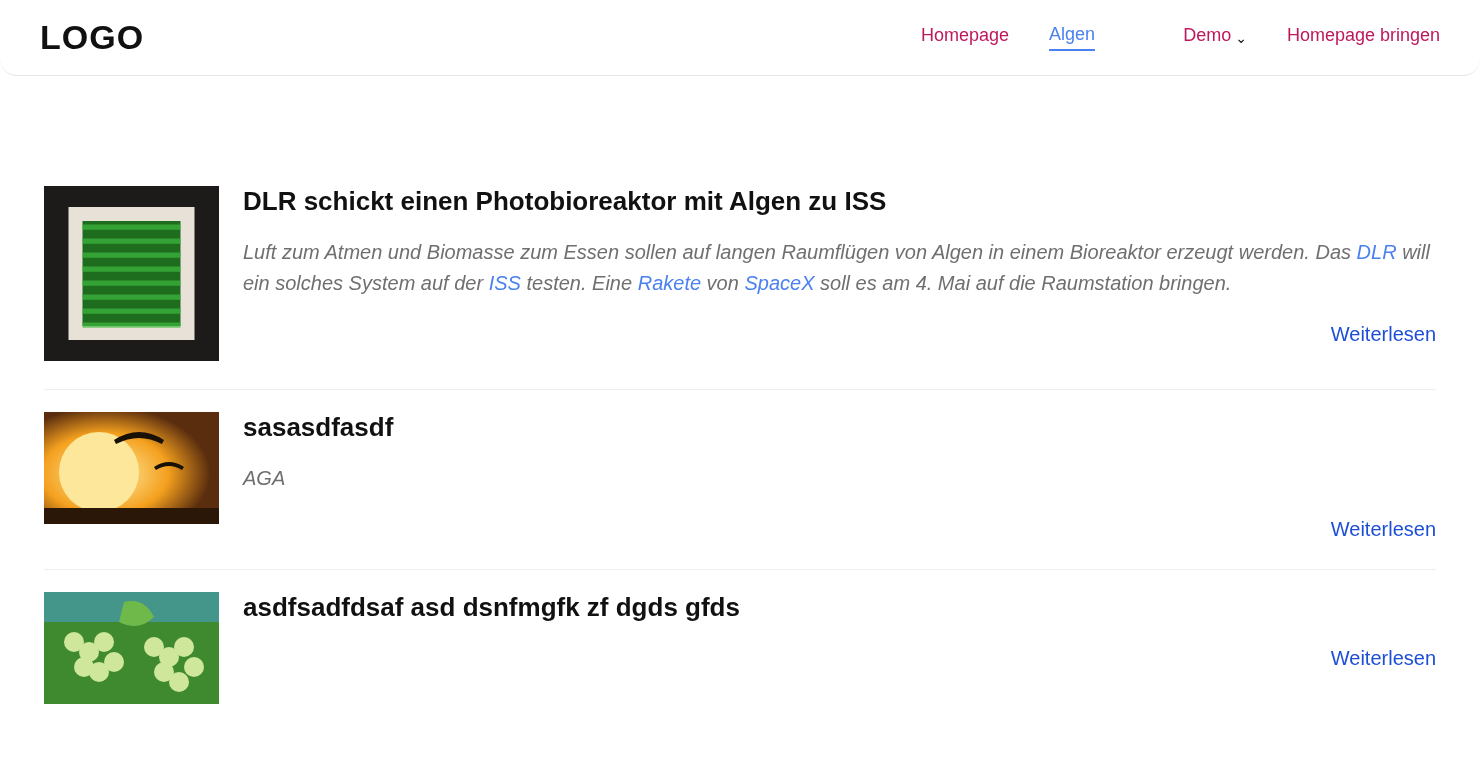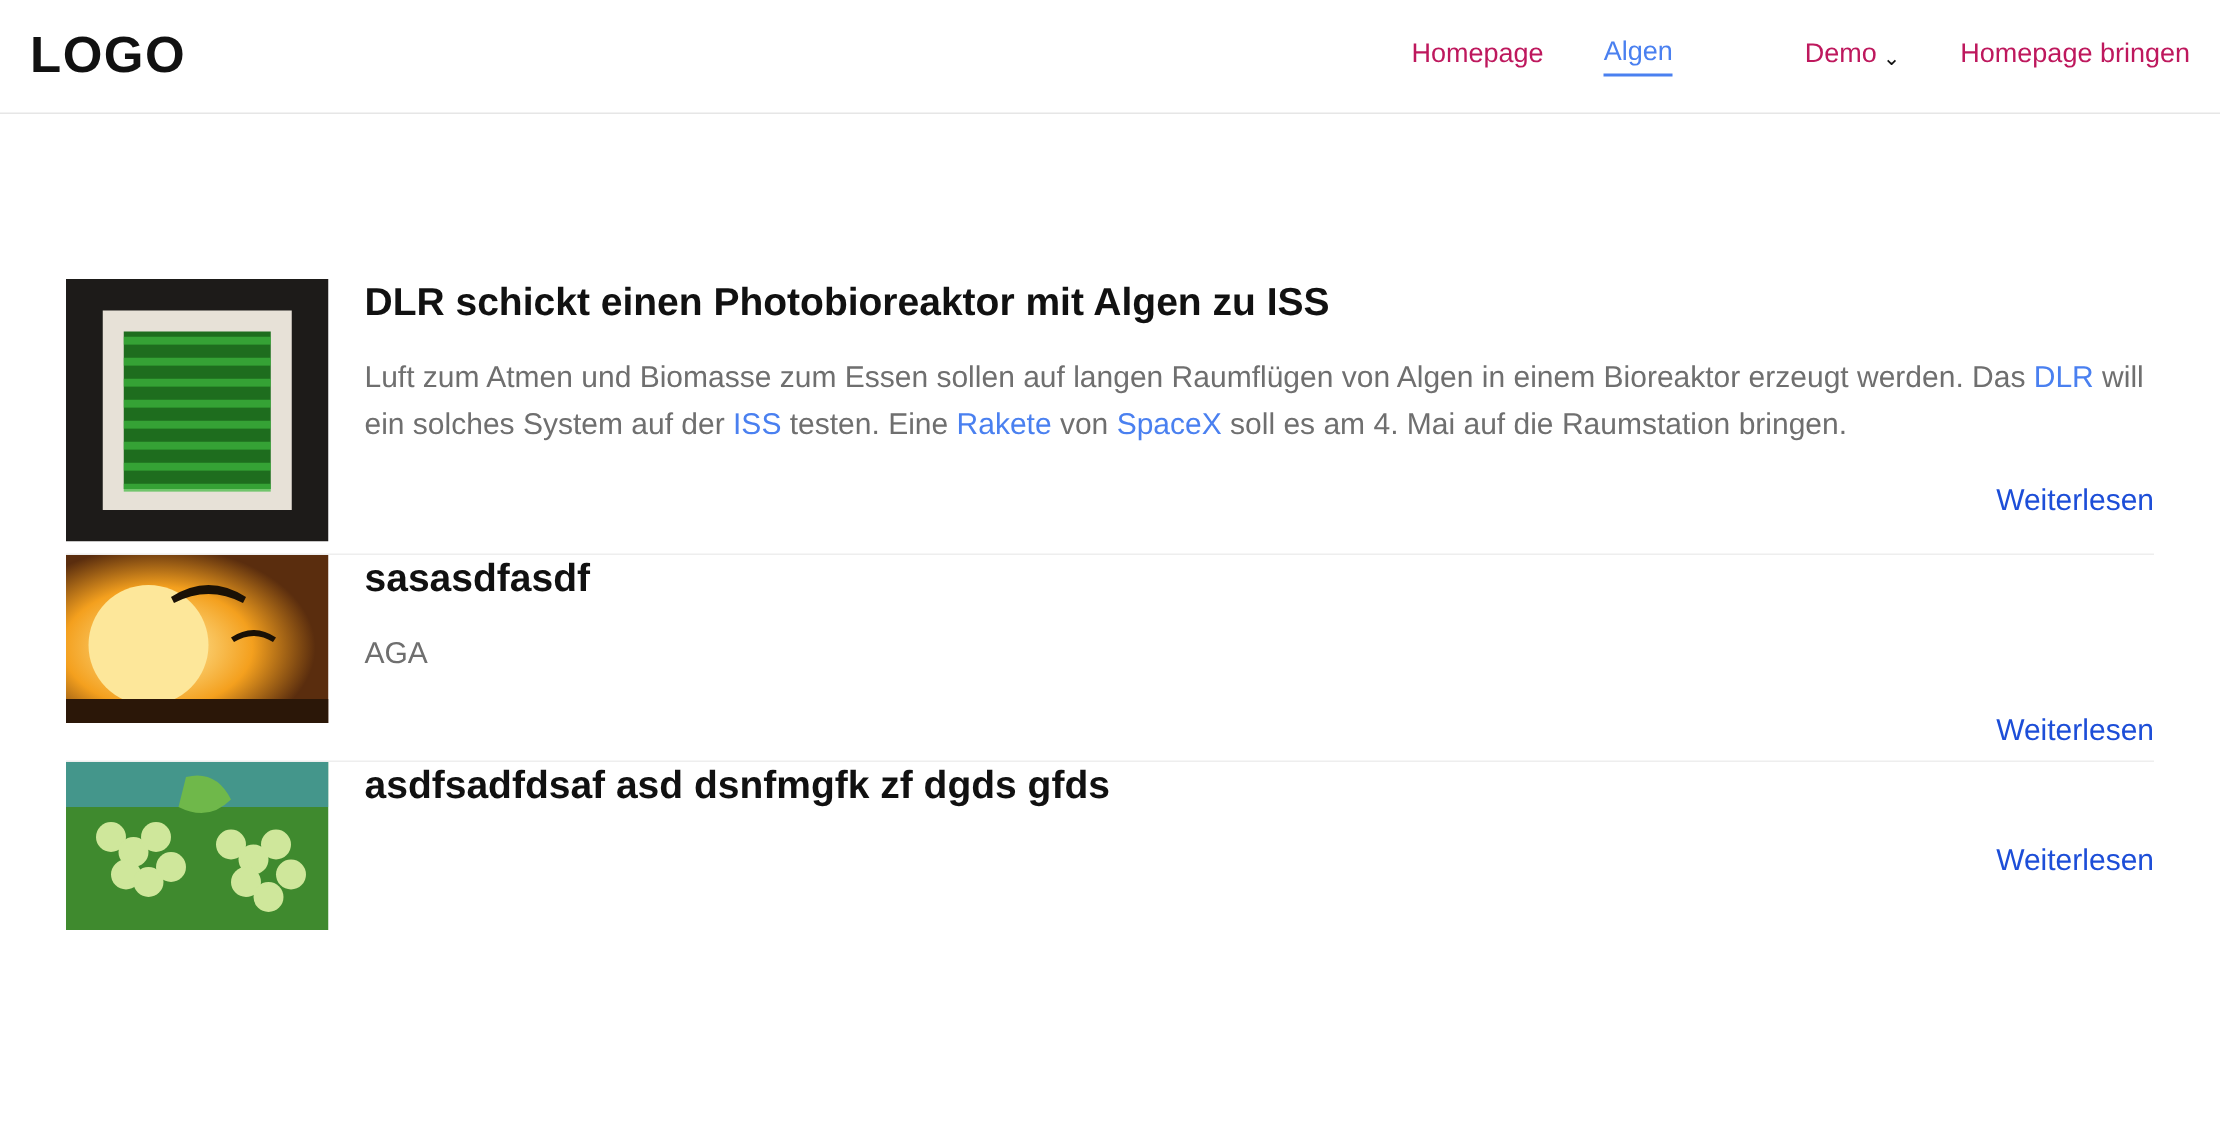--- a/index.html
+++ b/index.html
@@ -1,41 +1,42 @@
 <!DOCTYPE html>
 <html><head>
   <meta charset="utf-8">
   <style>
     * { margin:0; padding:0; box-sizing:border-box; }
     body { font-family: Arial, Helvetica, sans-serif; background:#fff; color:#111; }
 
     header {
       border-bottom:1px solid #e6e6e6;
-      padding:18px 20px;
+      padding:18px 40px;
       display:flex;
       align-items:center;
       justify-content:space-between;
+      border-radius:17px;
     }
     .logo { font-size:34px; font-weight:900; letter-spacing:1px; }
     nav { display:flex; align-items:center; gap:40px; }
     nav a {
       font-size:18px; color:#be185d; text-decoration:none; padding-bottom:4px; cursor:pointer;
     }
     nav a.active { color:#4a80f0; border-bottom:2px solid #4a80f0; }
     .demo-item { display:flex; align-items:center; gap:4px; cursor:pointer;margin-left:48px; }
     .chev { font-size:14px; }
 
     main { max-width:1440px; margin:0 auto; padding:110px 24px 40px; }
-    article { display:flex; gap:24px; padding-bottom:8px; border-bottom:1px solid #eee; }
+    article { display:flex; gap:24px; padding-bottom:28px; margin-bottom:22px; border-bottom:1px solid #eee; }
     article:last-child { border-bottom:none; }
     .thumb { width:175px; height:175px; flex-shrink:0; border-radius:2px; }
     .thumb.small { height:112px; }
     .content { flex:1; }
     h2 { font-size:26px; font-weight:700; margin-bottom:20px; }
-    .excerpt { font-size:20px; color:#6f6f6f; line-height:1.55; }
+    .excerpt { font-size:20px; color:#6f6f6f; line-height:1.55;font-style:italic; }
     .excerpt a { color:#4a80f0; text-decoration:none; }
     .readmore { text-align:right; margin-top:24px; }
     .readmore a { color:#1d4ed8; font-size:20px; text-decoration:none; cursor:pointer; }
 
     
     .thumb svg { width:100%; height:100%; display:block; }
   </style>
 </head>
 <body>
 

